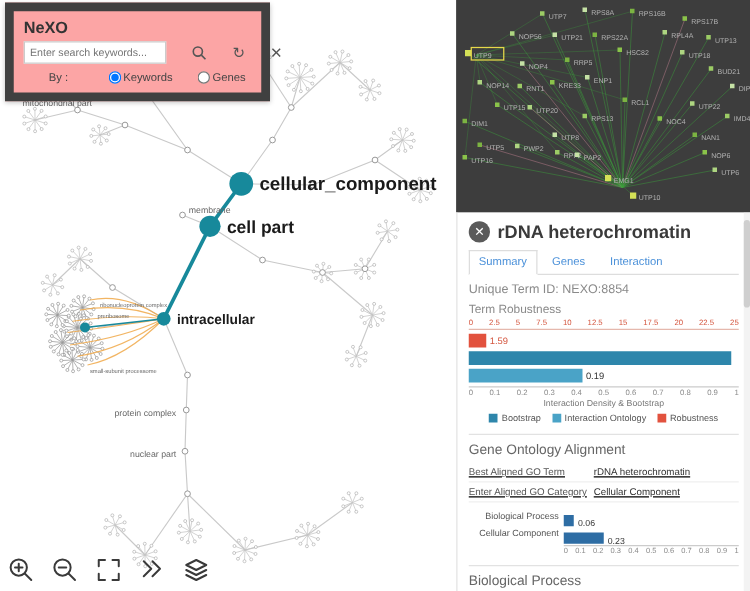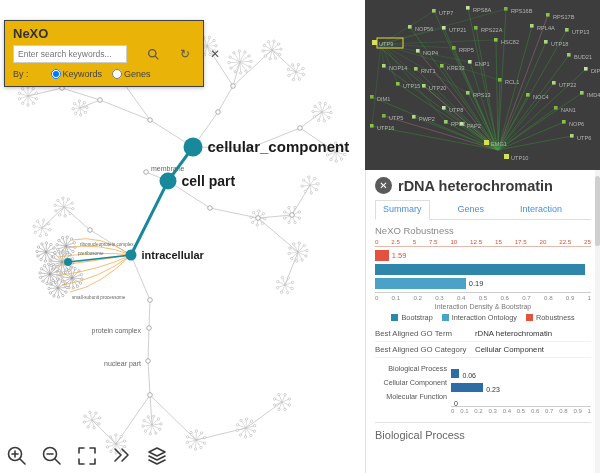--- a/index.html
+++ b/index.html
@@ -3,64 +3,64 @@
 <meta charset="utf-8">
 <style>
   html,body{margin:0;padding:0;font-family:"Liberation Sans",sans-serif;}
   #app{position:relative;width:600px;height:473px;overflow:hidden;background:#fff;}
 
   
   .tree-panel{position:absolute;left:0;top:0;width:365px;height:473px;background:#fff;}
   #tree-svg{position:absolute;left:0;top:0;}
 
   
-  .search-card{position:absolute;left:4px;top:20px;width:182px;background:#eab308;
-    border:1px solid #404040;box-shadow:0 1px 4px rgba(0,0,0,.25);padding:5px 8px 7px;z-index:6;}
+  .search-card{position:absolute;left:4px;top:2px;width:182px;background:#fca5a5;
+    border:7px solid #404040;box-shadow:0 1px 4px rgba(0,0,0,.25);padding:5px 8px 7px;z-index:6;}
   .search-title{font-size:13px;font-weight:bold;color:#333;}
   .search-row{display:flex;align-items:center;margin-top:4px;gap:20px;}
   .search-input{width:104px;font-size:8.5px;padding:3px 4px;border:1px solid #ccc;color:#333;}
   .mini-icon{width:16px;height:16px;display:flex;align-items:center;justify-content:center;
     color:#555;font-size:12px;cursor:pointer;border:none;background:none;padding:0;}
-  .by-row{display:flex;align-items:center;gap:10px;margin-top:6px;font-size:9px;color:#444;}
+  .by-row{display:flex;align-items:center;gap:20px;margin-top:6px;font-size:9px;color:#444;margin-left:20px;}
   .by-row input{width:10px;height:10px;margin:0 2px 0 0;}
 
   
   .zoom-controls{position:absolute;left:6px;bottom:6px;display:flex;gap:13px;z-index:6;}
   .zoom-btn{width:22px;height:22px;background:none;border:none;padding:0;cursor:pointer;}
   .zoom-btn svg{stroke:#3a3a3a;fill:none;stroke-width:1.6;stroke-linecap:round;stroke-linejoin:round;}
 
   
   .network-panel{position:absolute;left:365px;top:0;width:235px;height:170px;background:#3d3d3d;}
 
   
   .detail-panel{position:absolute;left:365px;top:170px;width:235px;height:303px;background:#fff;
     border-left:1px solid #e3e3e3;box-sizing:border-box;padding:7px 9px 0 9px;overflow:hidden;}
   .detail-header{display:flex;align-items:center;gap:6px;}
   .close-btn{width:17px;height:17px;border-radius:50%;background:#5a5a5a;color:#fff;font-size:10px;
     display:flex;align-items:center;justify-content:center;cursor:pointer;flex:0 0 auto;border:none;}
   .detail-title{font-size:14.5px;font-weight:bold;color:#3a3a3a;margin:0;}
-  .tabs{display:flex;gap:20px;margin-top:6px;border-bottom:1px solid #ddd;}
+  .tabs{display:flex;gap:4px;margin-top:6px;border-bottom:1px solid #ddd;}
   .tab{font-size:9px;color:#4a90d9;padding:3px 7px 4px;cursor:pointer;border:1px solid transparent;}
   .tab.active{border:1px solid #ddd;border-bottom:1px solid #fff;margin-bottom:-1px;background:#fff;}
   .term-id{font-size:10px;color:#8a8a8a;margin-top:6px;}
   .rb-title{font-size:9.5px;color:#8a8a8a;margin-top:5px;}
   .axis-row{display:flex;justify-content:space-between;font-size:6.2px;margin-top:2px;}
   .axis-row.top{color:#d4553e;border-bottom:1px solid #e5b8ad;padding-bottom:1px;}
   .axis-row.bottom{color:#8a8a8a;border-top:1px solid #ccc;padding-top:1px;margin-top:2px;}
   .bars{margin-top:3px;}
   .bar-row{height:11px;margin:3px 0;display:flex;align-items:center;text-align:center;}
   .bar{height:11px;display:inline-block;}
   .bar-label{font-size:7.5px;margin-left:3px;color:#333;}
   .bar-label.red{color:#d4553e;}
   .axis-title{font-size:7px;color:#777;text-align:center;margin-top:2px;}
   .legend{display:flex;justify-content:center;gap:9px;margin-top:3px;font-size:7.3px;color:#555;}
   .legend-item{display:flex;align-items:center;gap:3px;}
   .legend-swatch{width:7px;height:7px;display:inline-block;}
   .section-header{font-size:11px;color:#666;margin-top:8px;padding-top:6px;border-top:1px solid #e2e2e2;}
-  .go-rows{margin-top:4px;}
+  .go-rows{margin-top:4px;text-decoration:underline;}
   .go-row{display:flex;font-size:7.8px;padding:3px 0;border-bottom:1px solid #f0f0f0;}
   .go-row .k{width:100px;color:#555;}
   .go-row .v{flex:1;color:#333;}
   .go-chart{margin-top:6px;}
   .gc-row{display:flex;align-items:flex-start;height:12px;margin:2px 0;}
   .gc-label{width:72px;font-size:7.2px;color:#555;text-align:right;padding-right:4px;flex:0 0 auto;}
   .gc-track{flex:1;position:relative;height:9px;}
   .gc-bar{height:9px;background:#2e6da4;display:inline-block;vertical-align:middle;}
   .gc-val{font-size:7px;color:#333;margin-left:3px;}
   .gc-axis{display:flex;justify-content:space-between;font-size:6px;color:#8a8a8a;
@@ -934,22 +934,26 @@
       <button class="close-btn">✕</button>
       <h1 class="detail-title">rDNA heterochromatin</h1>
     </div>
 
     <div class="tabs">
       <div class="tab active">Summary</div>
       <div class="tab">Genes</div>
       <div class="tab">Interaction</div>
     </div>
 
-
-    <div class="rb-title">NeXO Robustness</div>
+    <div class="term-id">
+      <span>Unique Term ID:</span>
+      <span>NEXO:8854</span>
+    </div>
+
+    <div class="rb-title">Term Robustness</div>
 
     <div>
       <div class="axis-row top" id="rb-top-axis">
           <span>0</span>
           <span>2.5</span>
           <span>5</span>
           <span>7.5</span>
           <span>10</span>
           <span>12.5</span>
           <span>15</span>
@@ -994,44 +998,41 @@
             <span class="legend-swatch" style="background: rgb(74, 163, 199);"></span>
             <span>Interaction Ontology</span>
           </span>
           <span class="legend-item">
             <span class="legend-swatch" style="background: rgb(226, 82, 62);"></span>
             <span>Robustness</span>
           </span>
         </div>
     </div>
 
+    <div class="section-header">Gene Ontology Alignment</div>
 
     <div class="go-rows">
       <div class="go-row">
         <span class="k">Best Aligned GO Term</span>
         <span class="v">rDNA heterochromatin</span>
       </div>
       <div class="go-row">
-        <span class="k">Best Aligned GO Category</span>
+        <span class="k">Enter Aligned GO Category</span>
         <span class="v">Cellular Component</span>
       </div>
     </div>
 
     <div class="go-chart" id="go-chart">
         <div class="gc-row">
           <span class="gc-label">Biological Process</span>
           <span class="gc-track"><span class="gc-bar" style="width: 6%; background: rgb(46, 109, 164);"></span><span class="gc-val">0.06</span></span>
         </div>
         <div class="gc-row">
           <span class="gc-label">Cellular Component</span>
           <span class="gc-track"><span class="gc-bar" style="width: 23%; background: rgb(46, 109, 164);"></span><span class="gc-val">0.23</span></span>
-        </div>
-        <div class="gc-row">
-          <span class="gc-label">Molecular Function</span>
-          <span class="gc-track"><span class="gc-bar" style="width: 0%; background: rgb(46, 109, 164);"></span><span class="gc-val">0</span></span>
         </div>
       </div>
     <div class="gc-axis" id="go-axis">
         <span>0</span>
         <span>0.1</span>
         <span>0.2</span>
         <span>0.3</span>
         <span>0.4</span>
         <span>0.5</span>
         <span>0.6</span>

